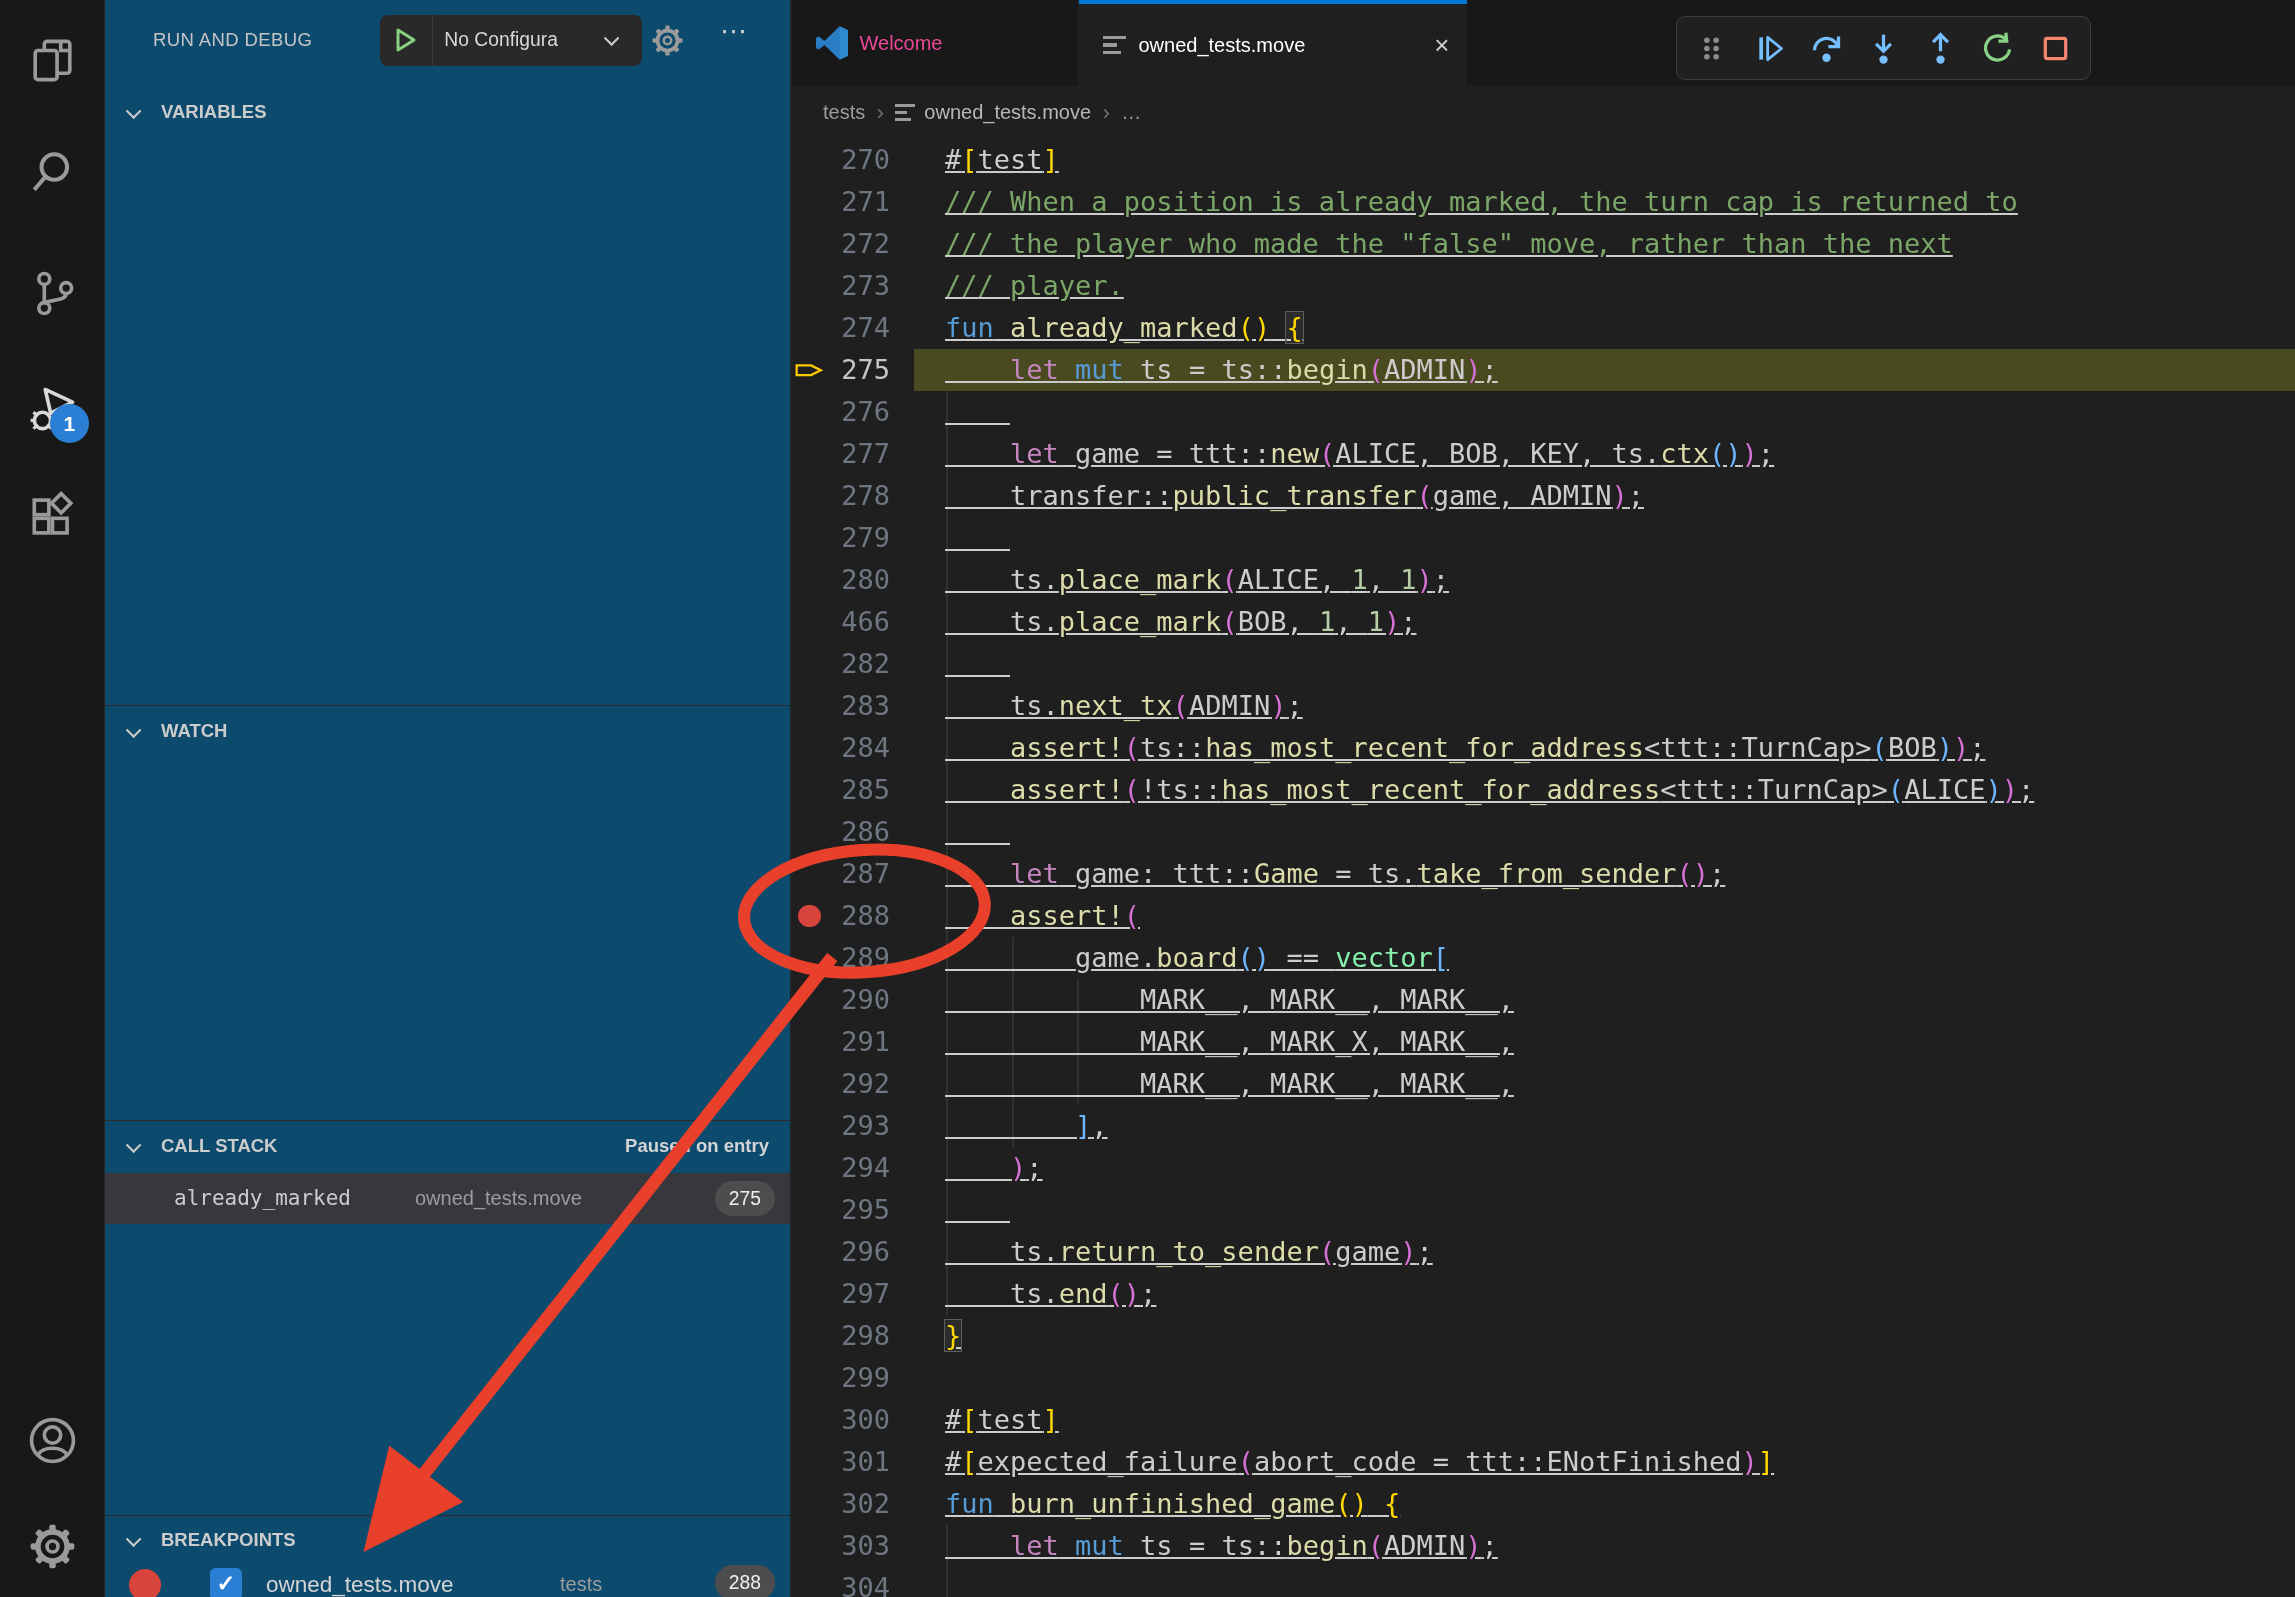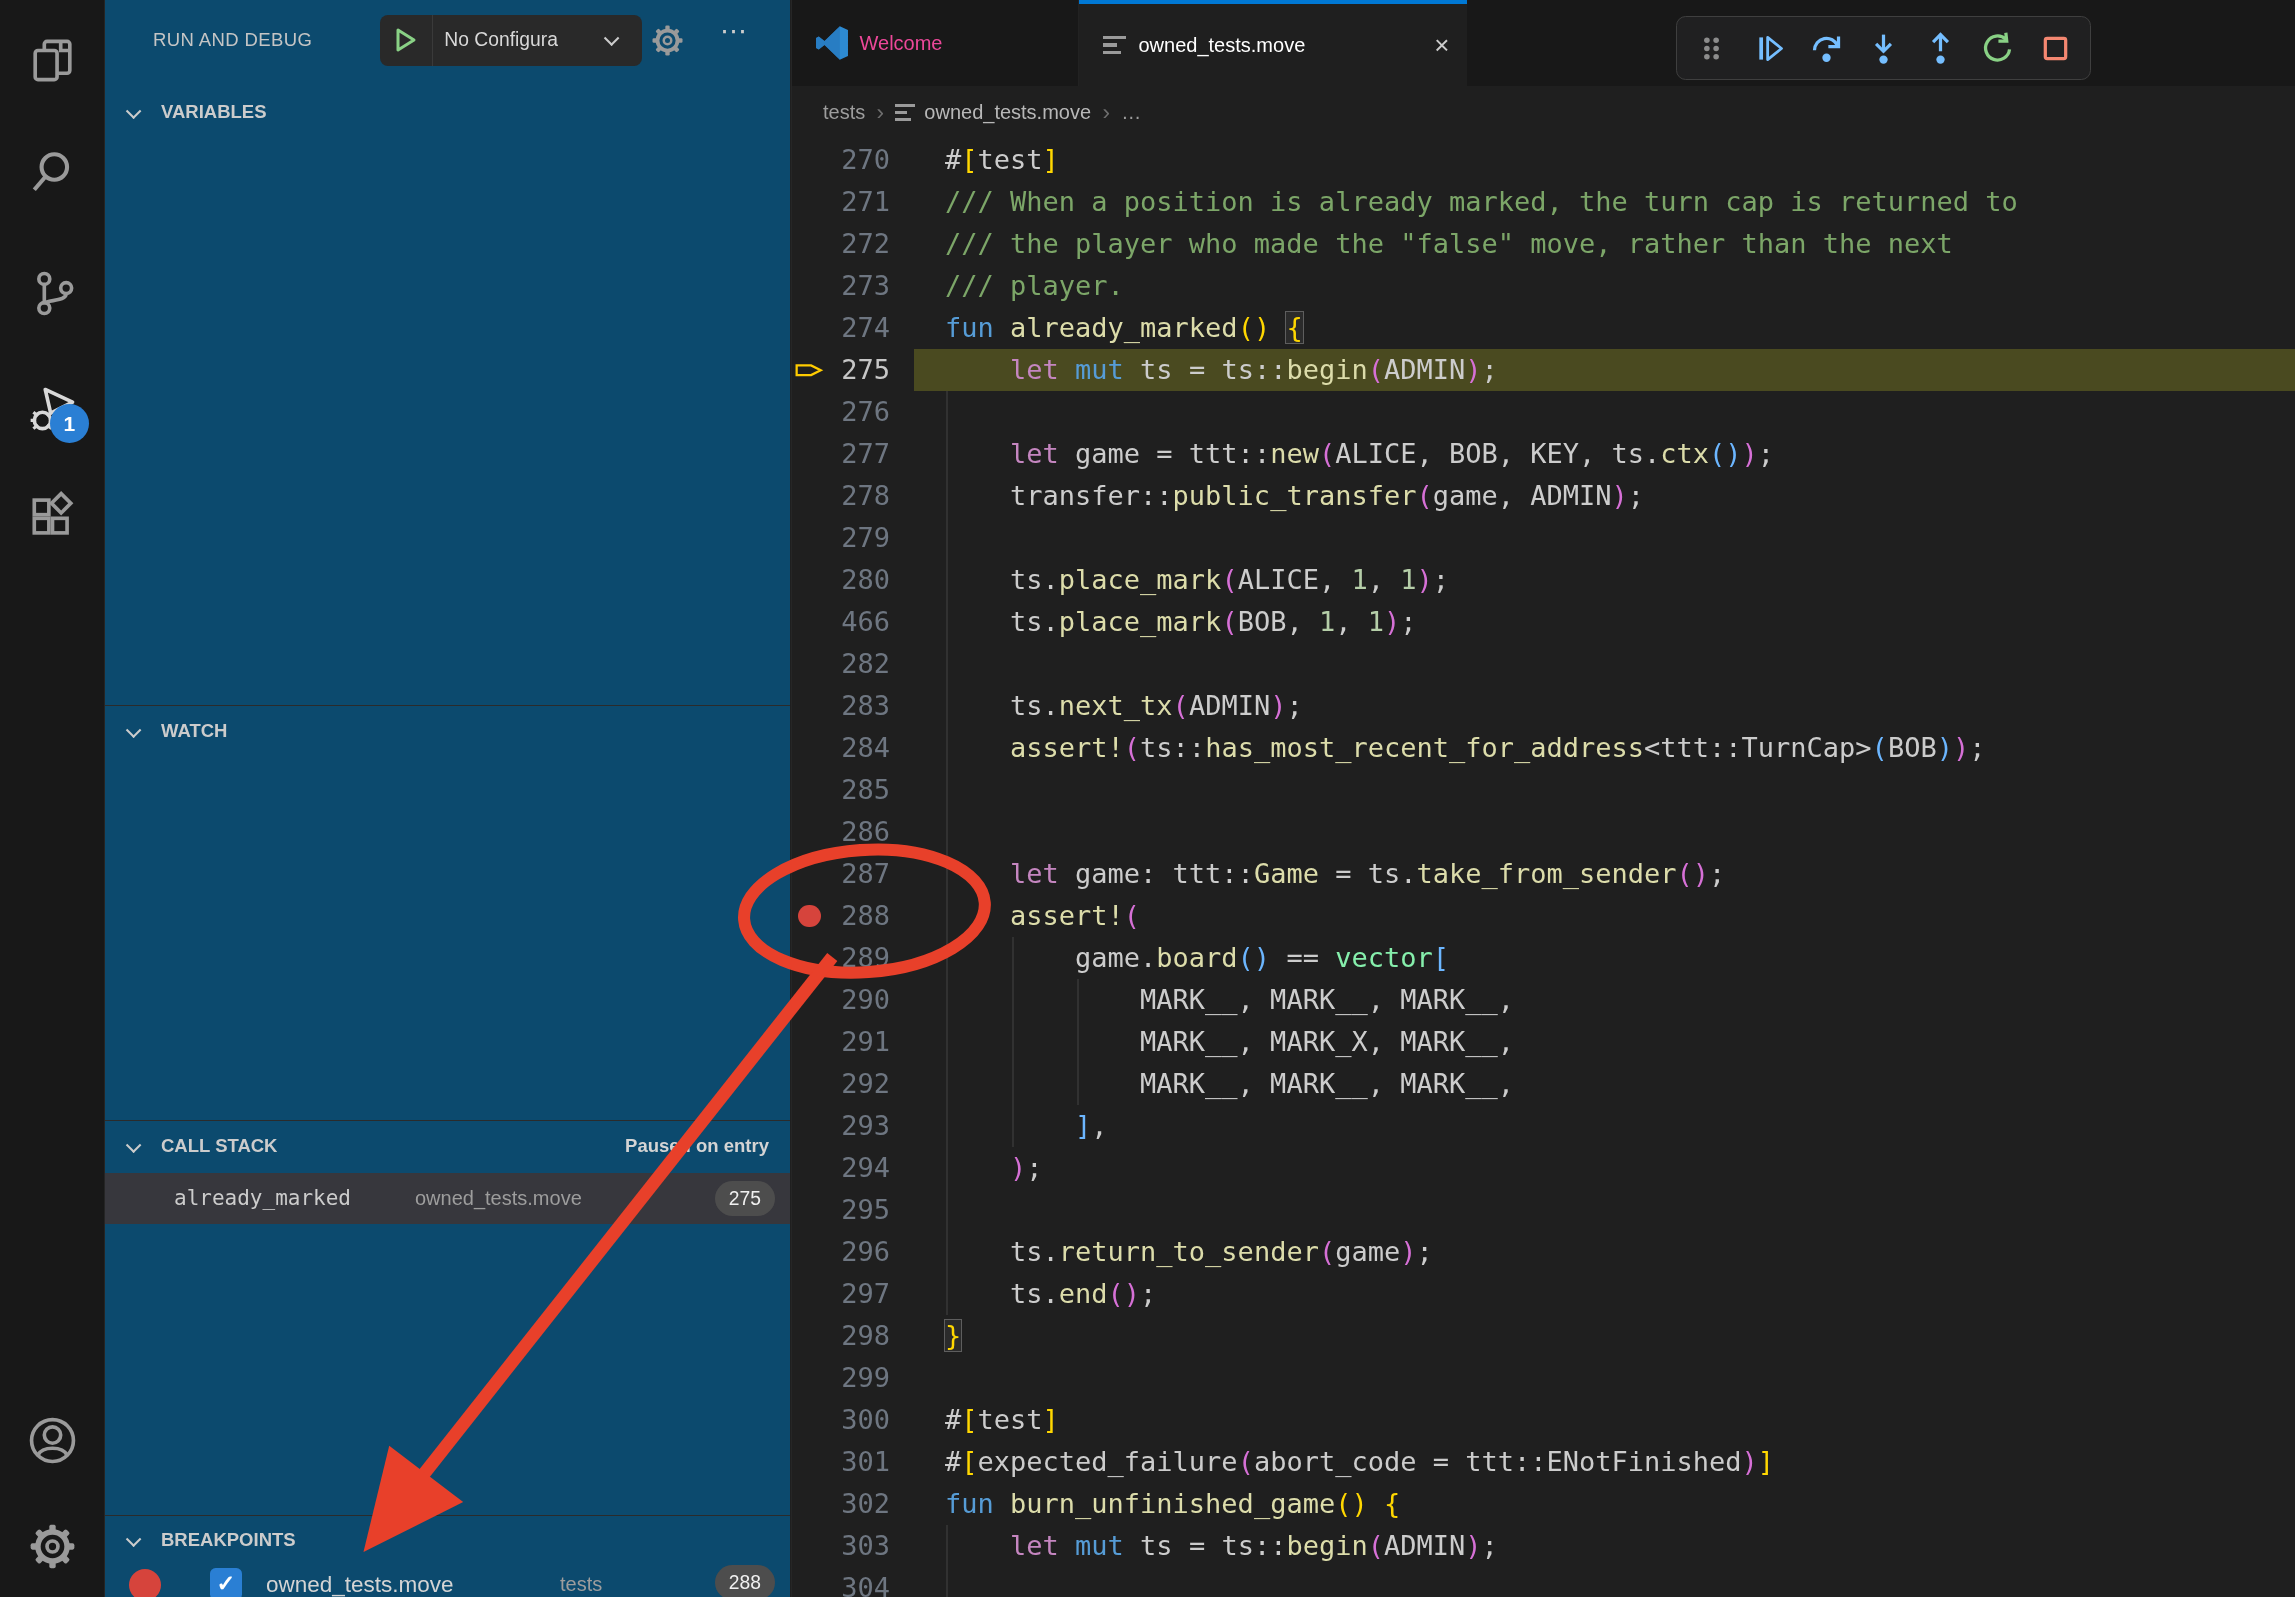--- a/index.html
+++ b/index.html
@@ -85,21 +85,21 @@
 
   
   #code-lines { position:absolute; left:0; top:139px; width:1505px; }
   .crow { position:relative; height:42px; display:flex;
           font-family:"DejaVu Sans Mono", monospace; font-size:27px; line-height:42px; }
   .crow.cur::before { content:""; position:absolute; z-index:0; left:122px; right:0; top:0; bottom:0;
                       background:#4a4a20; }
   .glyph { position:relative; z-index:1; width:37px; flex:none; cursor:pointer; }
   .ln { position:relative; z-index:1; width:61px; flex:none; text-align:right; color:#6e7681; }
   .cur .ln { color:#c6c6c6; }
-  .ctext { position:relative; z-index:1; white-space:pre; padding-left:55px; color:#cccccc; }
+  .ctext { position:relative; z-index:1; white-space:pre; padding-left:55px; color:#cccccc;text-decoration:underline; }
   .guide { position:absolute; z-index:0; top:0; bottom:0; width:1.6px; background:#313131; }
   .bp-dot { display:block; width:22.5px; height:22.5px; border-radius:50%; background:#d6443c;
             margin:9.7px 0 0 6.4px; }
   .exec-ptr { display:block; margin:9.7px 0 0 1.6px; }
   .tok-b1m { outline:1.6px solid #5e5e5e; outline-offset:0.8px; background:#2b2b2b; }
 
   
   #annotation { position:absolute; left:0; top:0; z-index:50; pointer-events:none; }
 </style>
 <style>.tok-tx{color:#cccccc}
@@ -414,20 +414,21 @@
       <div class="crow">
         <div class="guide" style="left: 154px;"></div>
         <div class="glyph"></div>
         <div class="ln">284</div>
         <div class="ctext">    <span class="tok-fn">assert!</span><span class="tok-b2">(</span><span class="tok-tx">ts::</span><span class="tok-fn">has_most_recent_for_address</span><span class="tok-tx">&lt;ttt::TurnCap&gt;</span><span class="tok-b3">(</span><span class="tok-tx">BOB</span><span class="tok-b3">)</span><span class="tok-b2">)</span><span class="tok-tx">;</span></div>
       </div>
       <div class="crow">
         <div class="guide" style="left: 154px;"></div>
         <div class="glyph"></div>
         <div class="ln">285</div>
+        <div class="ctext">    <span class="tok-fn">assert!</span><span class="tok-b2">(</span><span class="tok-tx">!ts::</span><span class="tok-fn">has_most_recent_for_address</span><span class="tok-tx">&lt;ttt::TurnCap&gt;</span><span class="tok-b3">(</span><span class="tok-tx">ALICE</span><span class="tok-b3">)</span><span class="tok-b2">)</span><span class="tok-tx">;</span></div>
       </div>
       <div class="crow">
         <div class="guide" style="left: 154px;"></div>
         <div class="glyph"></div>
         <div class="ln">286</div>
         <div class="ctext">    </div>
       </div>
       <div class="crow">
         <div class="guide" style="left: 154px;"></div>
         <div class="glyph"></div>

